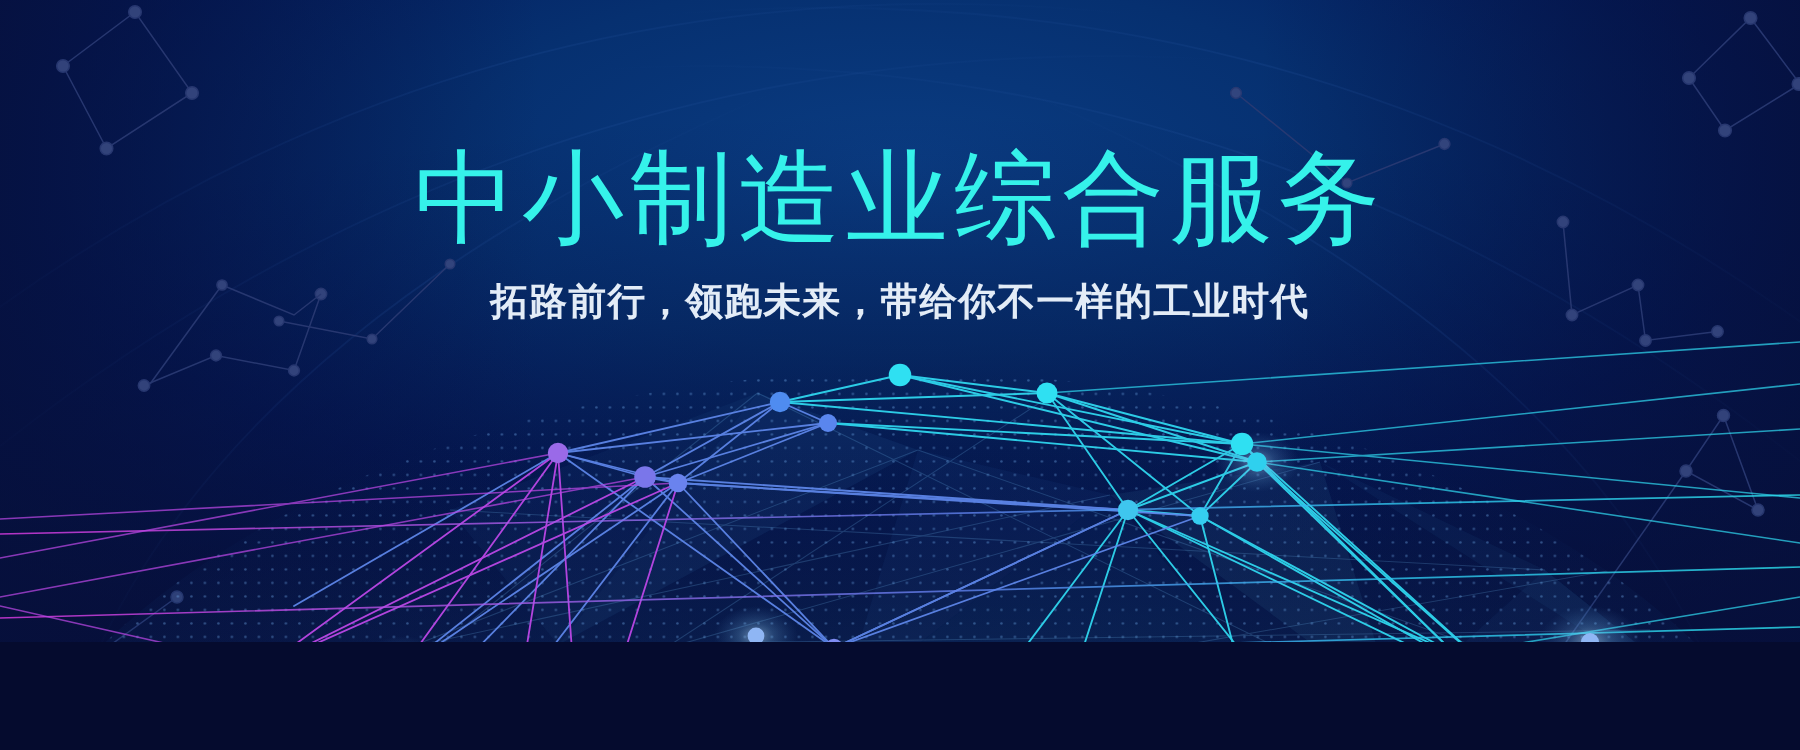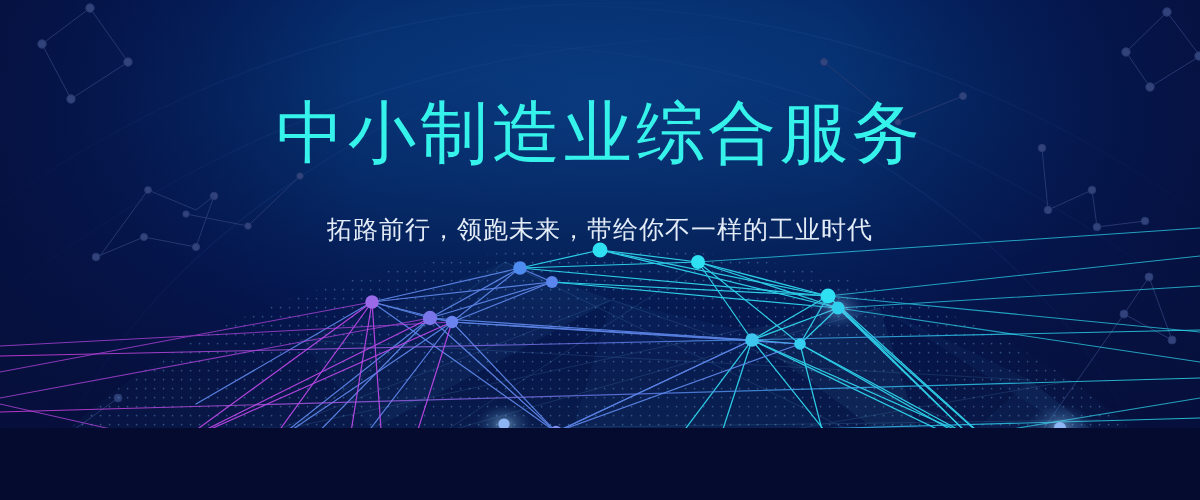--- a/index.html
+++ b/index.html
@@ -44,26 +44,26 @@
     line-height: 1;
     font-weight: 300;
     letter-spacing: 4px;
     color: #35f2ea;
     white-space: nowrap;
   }
   #sub-title {
     margin: 0;
     padding: 0;
     position: absolute;
-    top: 214px;
+    top: 186px;
     left: 0;
     width: 1200px;
     font-size: 25px;
     line-height: 1.2;
-    font-weight: 400;
+    font-weight: 700;
     letter-spacing: 1px;
     color: #e3ecf7;
     white-space: nowrap;
   }
 </style>
 </head>
 <body>
 
 <div id="banner">
 

